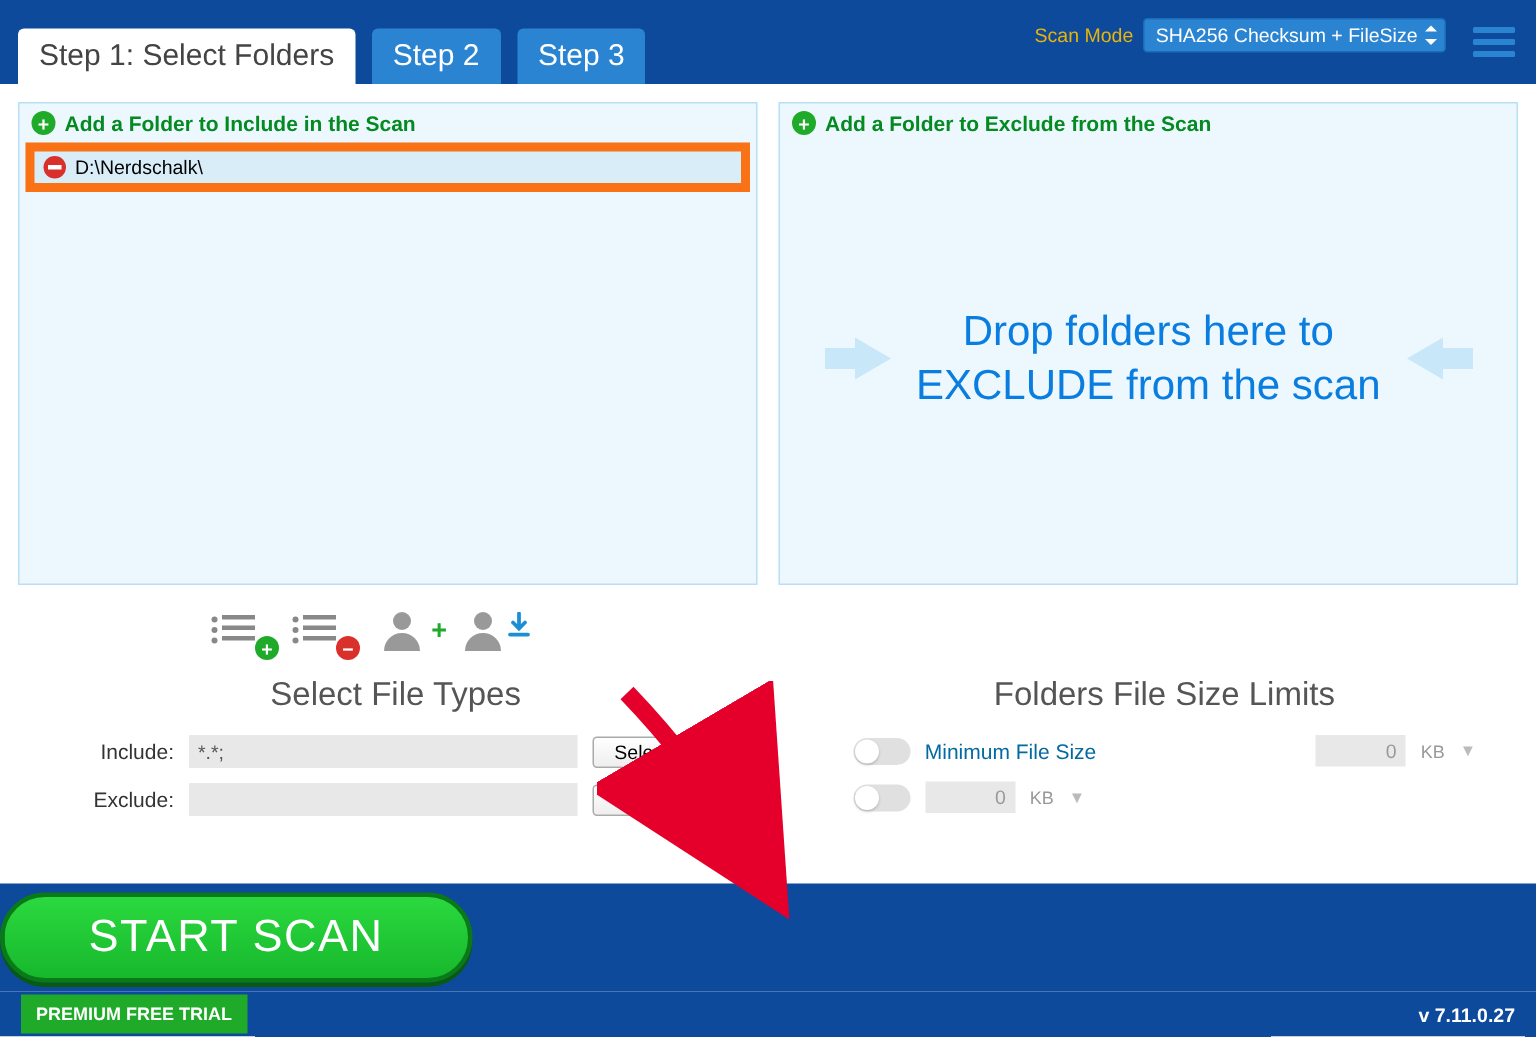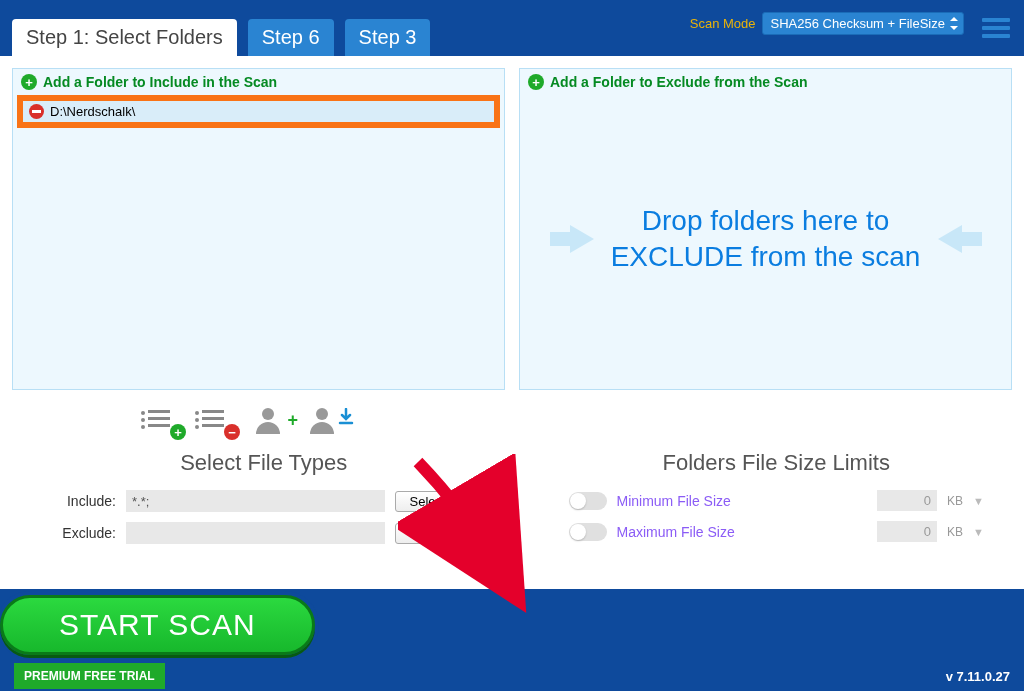--- a/index.html
+++ b/index.html
@@ -57,21 +57,21 @@
 .filter-col { flex: 1; margin-left: 16px; }
 .filter-title { font-size: 22px; color: #555; text-align: center; margin-bottom: 14px; }
 .filter-row { display: flex; align-items: center; gap: 10px; margin-bottom: 10px; }
 .filter-label { width: 60px; text-align: right; font-size: 14px; color: #333; }
 .filter-input { flex: 1; background: #e8e8e8; border: none; padding: 4px 6px; font-size: 13px; height: 22px; color:#555; }
 .select-btn { padding: 2px 14px; font-size: 13px; border: 1px solid #aaa; background: linear-gradient(#fff,#eee); border-radius: 3px; cursor: pointer; }
 .divider { width: 1px; background: #ddd; margin-top: 30px; }
 .size-row { display: flex; align-items: center; gap: 10px; margin-bottom: 10px; }
 .toggle { width: 38px; height: 18px; background: #e0e0e0; border-radius: 10px; position: relative; cursor: pointer; }
 .toggle::after { content:''; position:absolute; left:1px; top:1px; width:16px; height:16px; background:#fff; border-radius:50%; box-shadow:0 1px 2px rgba(0,0,0,0.2); }
-.size-label { flex: 1; font-size: 14px; color: #8b5cf6; }
+.size-label { flex: 1; font-size: 14px; color: #0369a1; }
 .size-input { width: 60px; background: #e8e8e8; border:none; text-align:right; padding:3px 6px; font-size:13px; color:#999; }
 .kb { font-size:12px; color:#999; }
 .tri-down { color:#bbb; font-size:11px; cursor:pointer; }
 
 
 .start-wrap { position: absolute; left: 0; right: 0; bottom: 30px; height: 72px; background: #0e4a9c; display:flex; align-items:center; justify-content:flex-start; }
 .start-btn { background: linear-gradient(#2bd93f,#17b82c); color:#fff; font-size:30px; padding: 10px 56px; border-radius: 36px; border: 3px solid #0a7a18; cursor:pointer; letter-spacing:1px; box-shadow: 0 3px 0 #085a12, 0 0 0 4px #0e4a9c; }
 
 
 .bottombar { position: absolute; left:0; right:0; bottom:0; height:30px; background:#0e4a9c; display:flex; align-items:center; justify-content:space-between; padding:0 14px;gap:22px; }
@@ -79,21 +79,21 @@
 .version { color:#fff; font-size:13px; font-weight:bold; }
 
 
 .anno-arrow { position: absolute; left: 398px; top: 454px; pointer-events:none; }
 </style>
 </head>
 <body>
 
 <div class="topbar">
   <div class="tab active">Step 1: Select Folders</div>
-  <div class="tab">Step 6</div>
+  <div class="tab">Step 2</div>
   <div class="tab">Step 3</div>
   <div class="scan-mode-wrap">
     <span class="scan-mode-label">Scan Mode</span>
     <div class="scan-mode-select">SHA256 Checksum + FileSize</div>
   </div>
   <div class="menu-icon">
       <span></span>
       <span></span>
       <span></span>
     </div>
@@ -175,21 +175,20 @@
     <div class="filter-title">Folders File Size Limits</div>
     <div class="size-row">
       <div class="toggle"></div>
       <div class="size-label">Minimum File Size</div>
       <input class="size-input" value="0" style="">
       <span class="kb">KB</span>
       <span class="tri-down">▼</span>
     </div>
     <div class="size-row">
       <div class="toggle"></div>
-      <div class="size-label">Maximum File Size</div>
       <input class="size-input" value="0" style="">
       <span class="kb">KB</span>
       <span class="tri-down">▼</span>
     </div>
   </div>
 </div>
 
 <div class="start-wrap">
   <button class="start-btn">START SCAN</button>
 </div>

